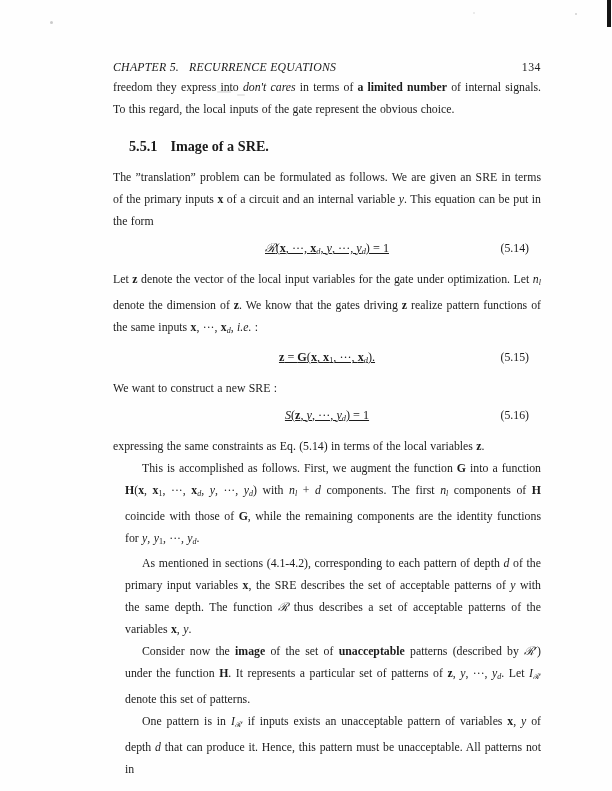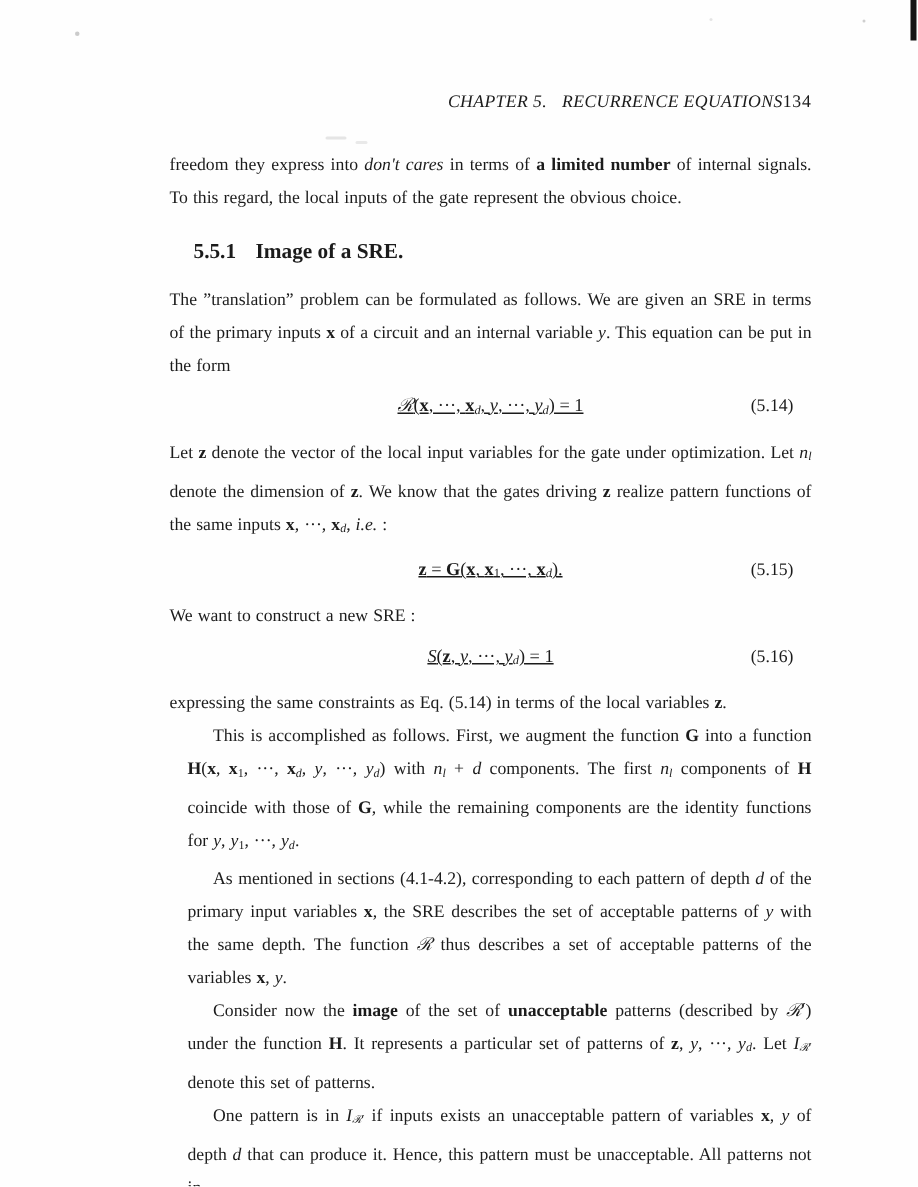--- a/index.html
+++ b/index.html
@@ -7,32 +7,32 @@
     position:relative;
     width:612px;height:791px;
     background:#fefefe;
     color:#1b1b1b;
     font-family:"Liberation Serif",serif;
     overflow:hidden;
     -webkit-font-smoothing:antialiased;
   }
   .content{padding:60px 71px 0 113px;}
   .running-head{
-    display:flex;justify-content:flex-end;align-items:baseline;
+    display:flex;justify-content:space-between;align-items:baseline;
     height:16px;font-size:11.8px;letter-spacing:.25px;
   }
   .chap{font-style:italic;}
   .chap .chap-title{margin-left:10px;}
   .pagenum{font-style:normal;letter-spacing:.5px;}
   .para{
     margin:0;text-align:justify;
     font-size:11.8px;line-height:22px;
     word-spacing:.4px;
   }
-  .p-intro{margin-top:22px;}
+  .p-intro{}
   .indent{text-indent:17px;margin-left:12px;}
   .section-heading{
     margin:16px 0 10px 16px;
     font-size:14.2px;font-weight:bold;line-height:20px;
   }
   .section-heading .sec-title{margin-left:13px;}
   .eq-row{
     position:relative;text-align:center;
     font-size:12.2px;line-height:24px;margin:4px 0;text-decoration:underline;
   }

